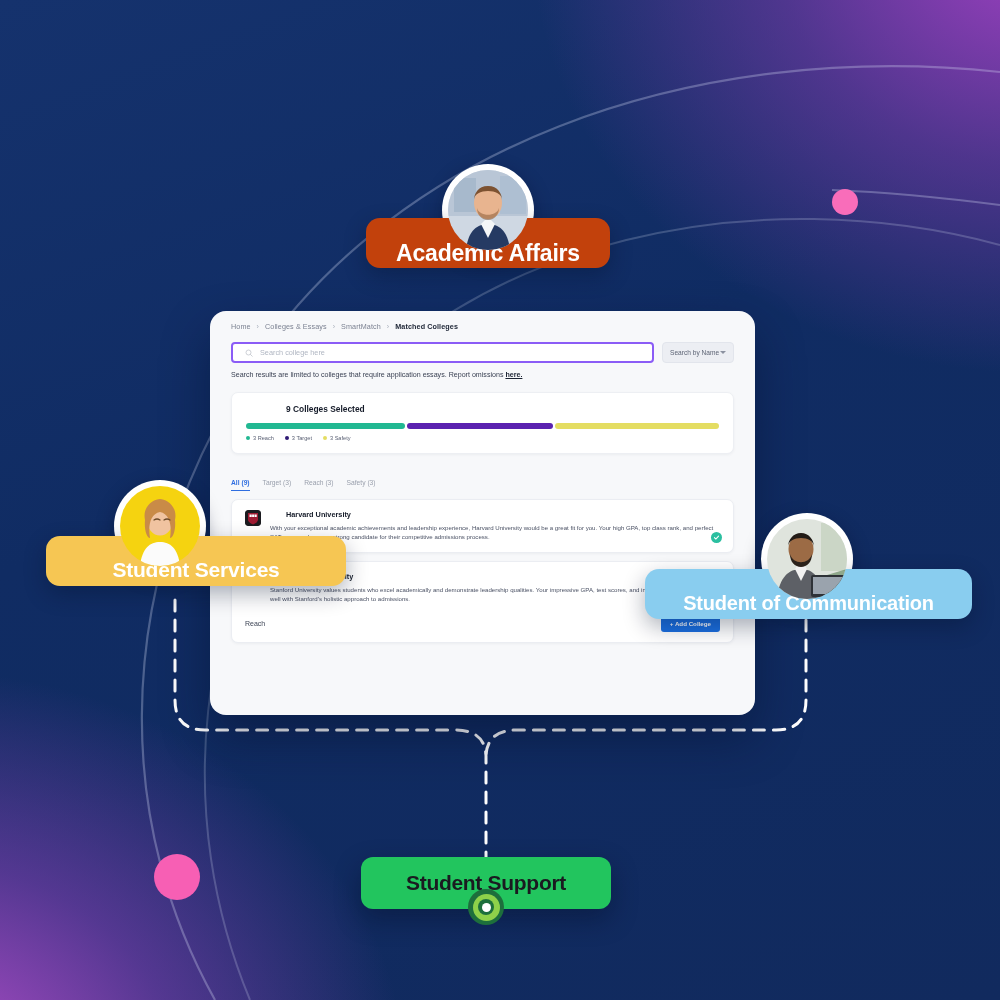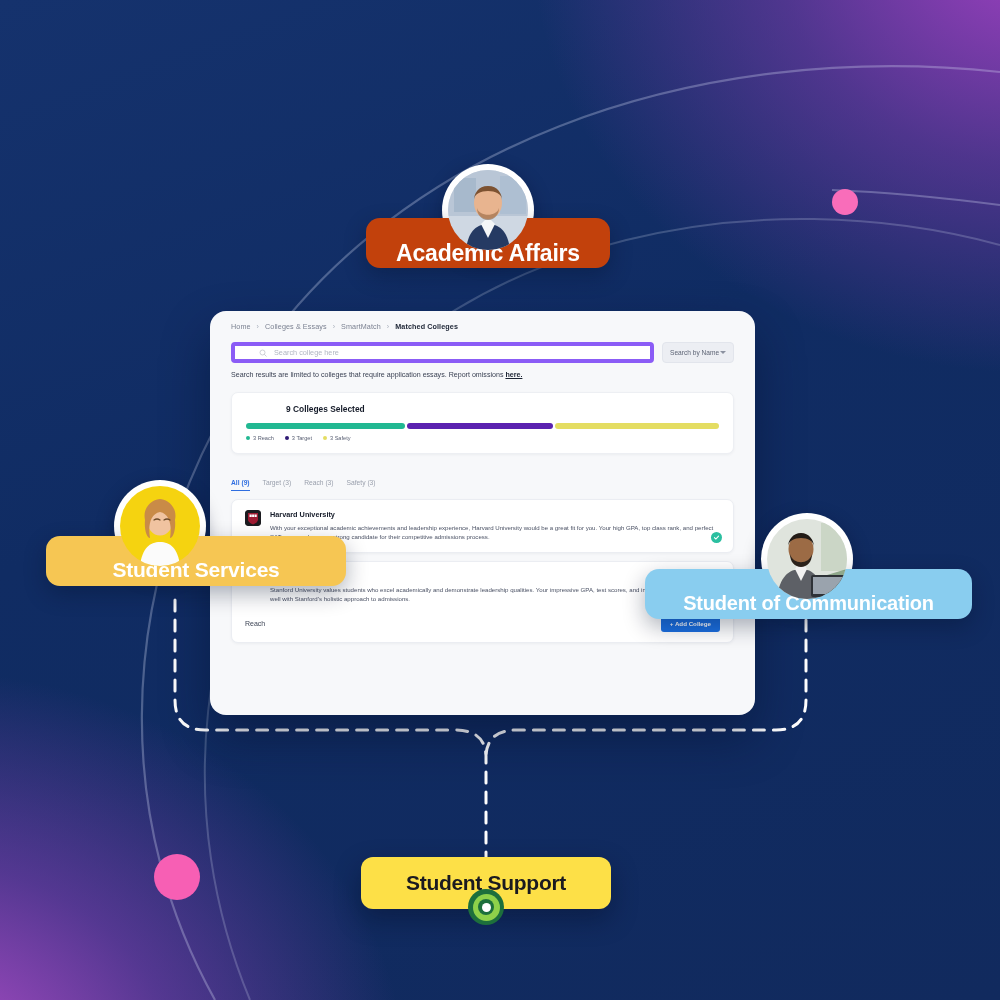--- a/index.html
+++ b/index.html
@@ -56,24 +56,24 @@
   .breadcrumb .sep { color: #a7adba; font-size: 7px; }
   .breadcrumb .crumb-current { color: #1c2434; font-weight: 700; }
 
   .search-row {
     display: flex; align-items: center; gap: 8px;
     padding: 11px 21px 0 21px;
   }
   .search-box {
     flex: 1; height: 21px;
     background: #ffffff;
-    border: 4px solid #8b5cf6;
+    border: 2px solid #8b5cf6;
     border-radius: 4px;
     display: flex; align-items: center; gap: 7px;
-    padding: 0 24px;
+    padding: 0 12px;
   }
   .search-box .mag { width: 8px; height: 8px; flex: 0 0 auto; opacity: .5; }
   .search-ph { font-size: 7.3px; color: #b0b6c2; }
   .select-box {
     width: 72px; height: 21px;
     background: #eceef3;
     border: 1px solid #e2e5ec;
     border-radius: 4px;
     display: flex; align-items: center; justify-content: space-between;
     padding: 0 7px;
@@ -121,21 +121,21 @@
     border: 1px solid #ebedf2;
     border-radius: 7px;
     box-shadow: 0 1px 3px rgba(20,30,60,.05);
     padding: 10px 13px 10px 13px;
     position: relative;
   }
   .college-card + .college-card { margin-top: 8px; }
   .cc-row { display: flex; gap: 9px; }
   .logo { width: 16px; height: 16px; flex: 0 0 auto; border-radius: 3px; overflow: hidden; }
   .cc-body { flex: 1; min-width: 0; }
-  .cc-name { font-size: 7.3px; font-weight: 700; color: #151b29; }
+  .cc-name { font-size: 7.3px; font-weight: 700; color: #151b29; margin-left: 16px; }
   .cc-desc { margin-top: 4px; font-size: 6.1px; line-height: 1.55; color: #4a5164; }
   .cc-foot { display: flex; align-items: center; justify-content: space-between; margin-top: 11px; }
   .cc-tag { font-size: 7px; color: #3d4455; }
   .add-btn {
     background: #1b6fe0; color: #fff;
     font-size: 6.2px; font-weight: 700;
     border: none; border-radius: 3px;
     padding: 5px 9px;
     display: flex; align-items: center; gap: 3px;
   }
@@ -189,21 +189,21 @@
   #node-comm .inner { width: 80px; height: 80px; }
   #node-comm .pill {
     margin-top: -36px; height: 50px; background: #89cdef;
     font-size: 20px; letter-spacing: -.2px; padding-top: 18px;
     border-radius: 14px;
   }
 
   
   #node-support { left: 361px; top: 857px; width: 250px; z-index: 10; }
   #node-support .support-card {
-    height: 52px; background: #fde047; border-radius: 12px;
+    height: 52px; background: #22c55e; border-radius: 12px;
     display: flex; align-items: center; justify-content: center;
     box-shadow: 0 10px 26px rgba(4,14,40,.42);
     font-size: 21px; font-weight: 700; color: #1a1a20; letter-spacing: -.3px;
   }
   .ring-node {
     position: absolute; left: 50%; bottom: -16px; transform: translateX(-50%);
     width: 36px; height: 36px; border-radius: 50%;
     background: #1d6f3c;
     display: flex; align-items: center; justify-content: center;
   }

